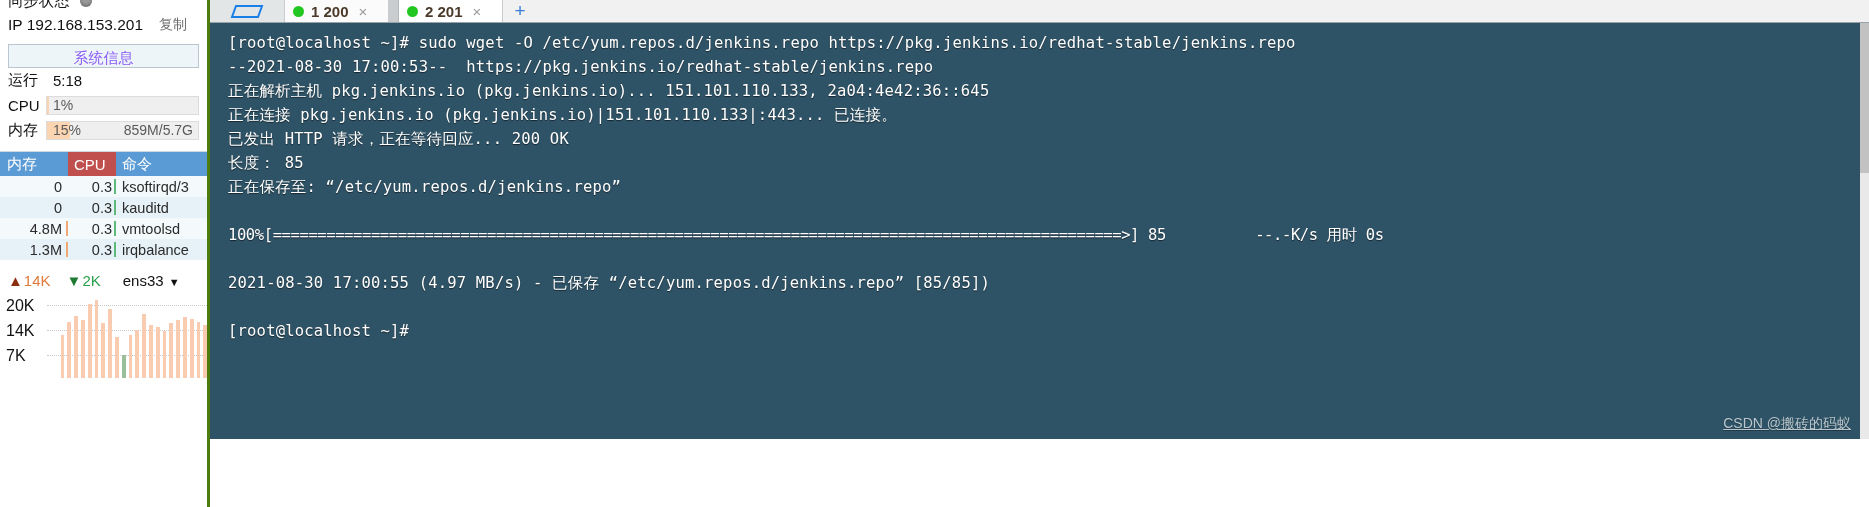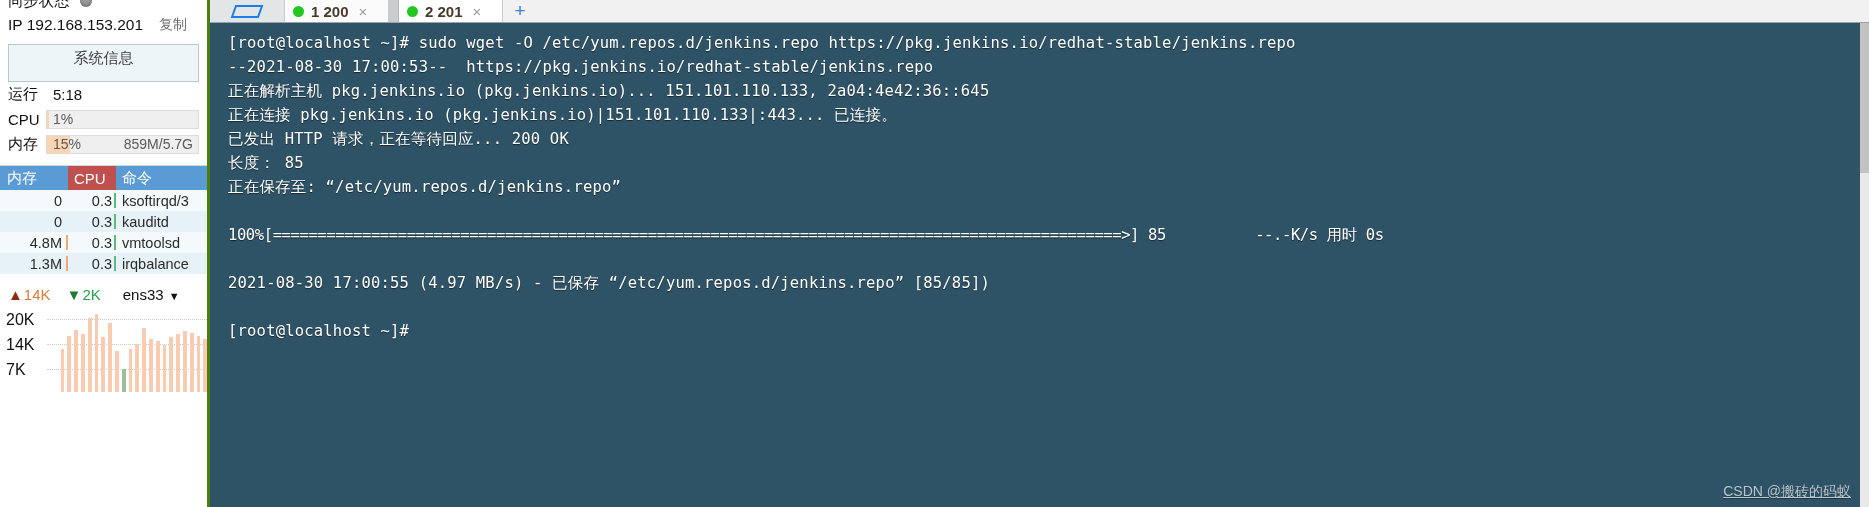--- a/index.html
+++ b/index.html
@@ -27,25 +27,25 @@
     background:#9a9a9a;margin-left:10px;
     box-shadow:inset 0 -2px 3px rgba(0,0,0,.25);
   }
 
   .ip-row{height:26px;display:flex;align-items:center;padding:0 8px;margin-top:4px;}
   .ip-text{font-size:15.5px;color:#111;white-space:nowrap;}
   .copy-link{font-size:14px;color:#6d6d6d;margin-left:16px;cursor:pointer;}
 
   .sysinfo-btn{
     margin:6px 8px 0 8px;
-    height:38px;line-height:26px;
+    height:24px;line-height:26px;
     border:1px solid #b9c6cf;
     background:#eef5f8;
     text-align:center;
-    font-size:15px;color:#404040;
+    font-size:15px;color:#8b5cf6;
     cursor:pointer;
     box-sizing:border-box;
   }
 
   .stat-line{height:25px;display:flex;align-items:center;padding:0 8px;font-size:15px;color:#111;white-space:nowrap;}
   .stat-line .k{margin-right:15px;}
   .stat-line .v{color:#111;}
 
   .meter-row{height:25px;display:flex;align-items:center;padding:0 8px;box-sizing:border-box;}
   .meter-key{font-size:15px;color:#111;width:38px;flex:0 0 38px;}
@@ -82,21 +82,21 @@
   .caret{display:inline-block;margin-left:5px;color:#111;font-size:11px;}
 
   .net-graph{position:relative;height:85px;margin:0 0 0 0;padding-left:8px;box-sizing:border-box;}
   .scale{position:absolute;left:6px;top:0;font-size:16px;color:#111;line-height:25px;}
   .bars{position:absolute;left:47px;right:0;top:2px;bottom:0;display:flex;align-items:flex-end;gap:3px;}
   .bar{flex:1;background:#f9cbb0;}
   .bar.g{background:#9bbf9b;}
   .gridline{position:absolute;left:47px;right:0;border-top:1px dotted #c9c9c9;}
 
   
-  .right{flex:1;display:flex;flex-direction:column;height:507px;overflow:hidden;background:#f1f1f1;justify-content:space-between;}
+  .right{flex:1;display:flex;flex-direction:column;height:439px;overflow:hidden;background:#f1f1f1;justify-content:space-between;}
 
   .tabbar{
     height:22px;flex:0 0 22px;display:flex;align-items:flex-end;
     background:#f1f1f1;border-bottom:1px solid #9aa3a8;
     overflow:hidden;
   }
   .tab-folder{
     width:74px;height:22px;background:#e3e6e7;
     display:flex;align-items:center;justify-content:center;
     border-right:1px solid #c9cdd0;

